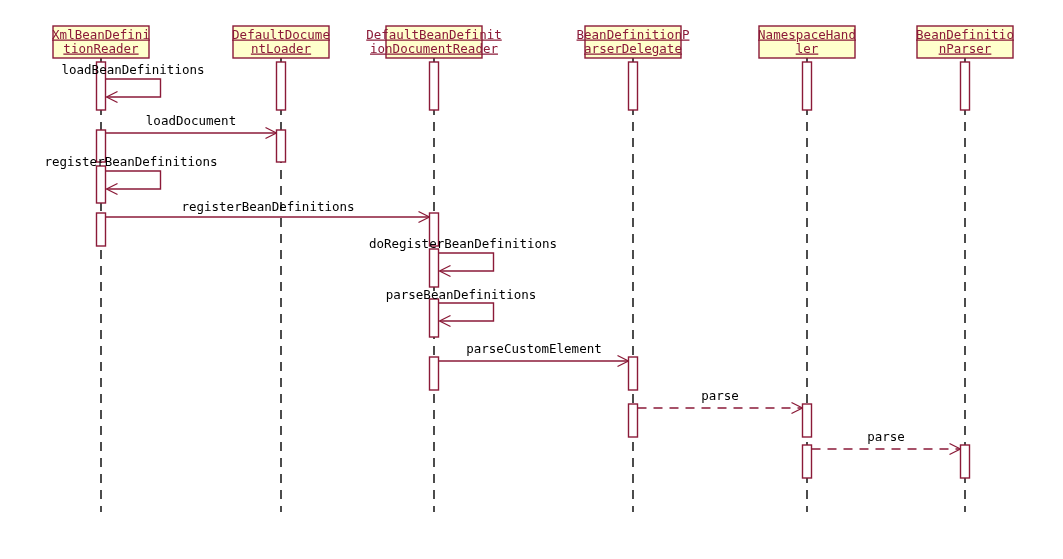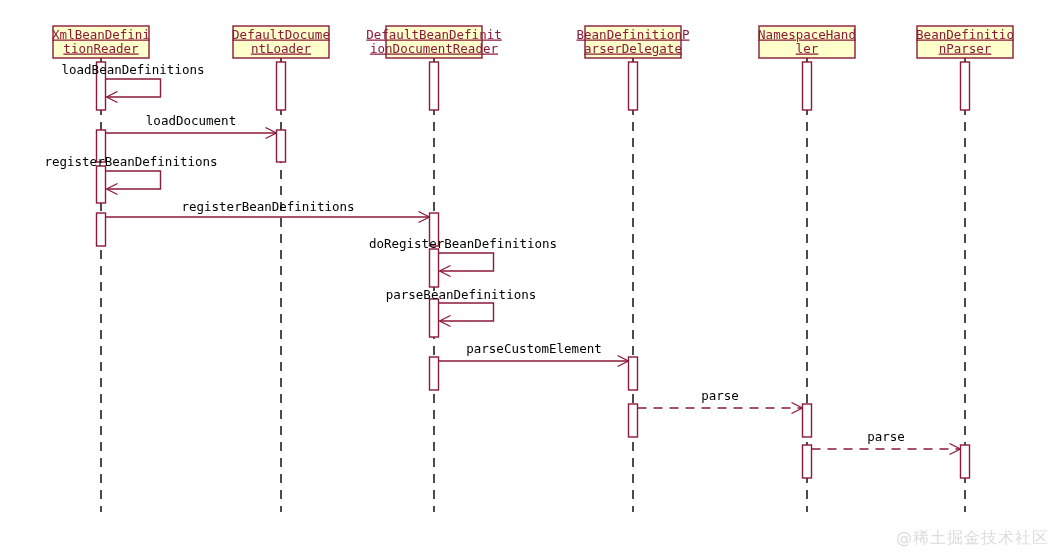--- a/index.html
+++ b/index.html
@@ -219,14 +219,13 @@
           <text x="807" y="35" class="lifeline-head-text">NamespaceHand</text>
           <text x="807" y="49" class="lifeline-head-text">ler</text>
         </g>
         <g>
           <rect x="917" y="26" width="96" height="32" class="lifeline-head-rect"></rect>
           <text x="965" y="35" class="lifeline-head-text">BeanDefinitio</text>
           <text x="965" y="49" class="lifeline-head-text">nParser</text>
         </g>
       </g>
   </svg>
-  <div class="watermark-text">@稀土掘金技术社区</div>
 </div>
 
 </body></html>

